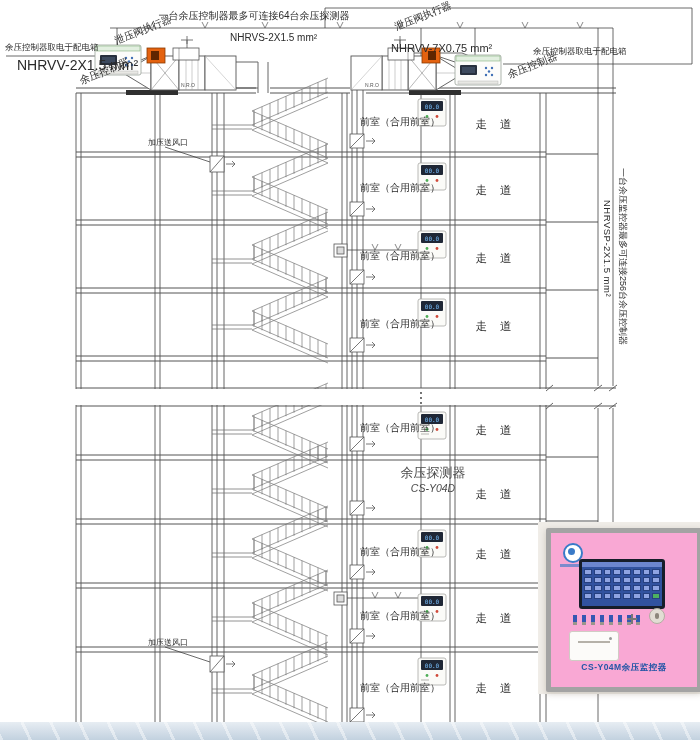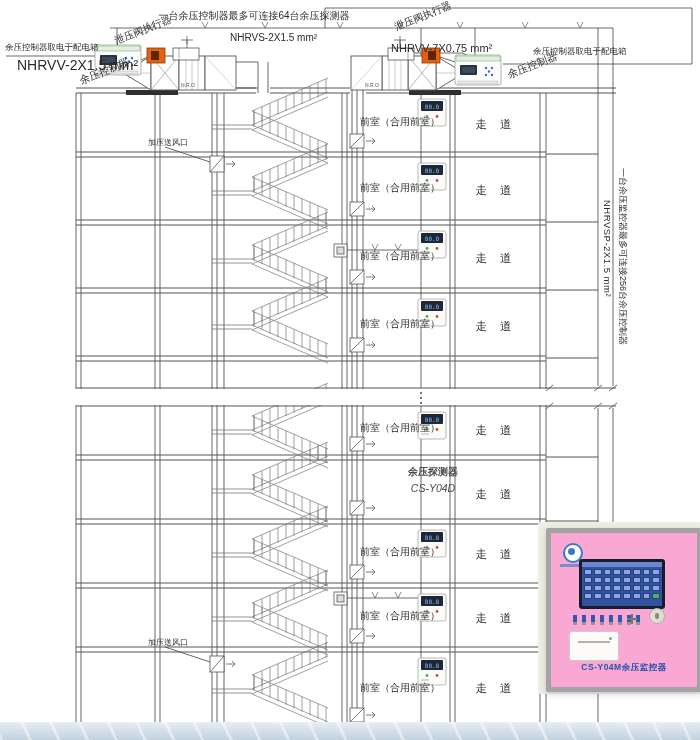--- a/index.html
+++ b/index.html
@@ -372,21 +372,21 @@
 <div class="lbl ctr" style="left:458px;top:118px;width:76px;font-size:11.5px;letter-spacing:5px;">走 道</div>
 <div class="lbl ctr" style="left:458px;top:184px;width:76px;font-size:11.5px;letter-spacing:5px;">走 道</div>
 <div class="lbl ctr" style="left:458px;top:252px;width:76px;font-size:11.5px;letter-spacing:5px;">走 道</div>
 <div class="lbl ctr" style="left:458px;top:320px;width:76px;font-size:11.5px;letter-spacing:5px;">走 道</div>
 <div class="lbl ctr" style="left:458px;top:424px;width:76px;font-size:11.5px;letter-spacing:5px;">走 道</div>
 <div class="lbl ctr" style="left:458px;top:488px;width:76px;font-size:11.5px;letter-spacing:5px;">走 道</div>
 <div class="lbl ctr" style="left:458px;top:548px;width:76px;font-size:11.5px;letter-spacing:5px;">走 道</div>
 <div class="lbl ctr" style="left:458px;top:612px;width:76px;font-size:11.5px;letter-spacing:5px;">走 道</div>
 <div class="lbl ctr" style="left:458px;top:682px;width:76px;font-size:11.5px;letter-spacing:5px;">走 道</div>
 
-<div class="lbl ctr" style="left:386px;top:466px;width:94px;font-size:10px;color:#4a4a4a;font-weight:bold;">余压探测器</div>
+<div class="lbl ctr" style="left:386px;top:466px;width:94px;font-size:13px;color:#4a4a4a;">余压探测器</div>
 <div class="lbl ctr" style="left:386px;top:483px;width:94px;font-size:10.5px;color:#4a4a4a;font-style:italic;">CS-Y04D</div>
 
 <div class="lbl v90" style="left:612px;top:200px;font-size:9.5px;letter-spacing:.5px;">NHRVSP-2X1.5 mm²</div>
 <div class="lbl v90" style="left:627px;top:168px;font-size:9px;">一台余压监控器最多可连接256台余压控制器</div>
 
 <div class="cab-bg"></div>
 <div class="cabinet">
   <div class="cab-logo"></div>
   <div class="cab-logo-txt"></div>
   <div class="cab-screen">

